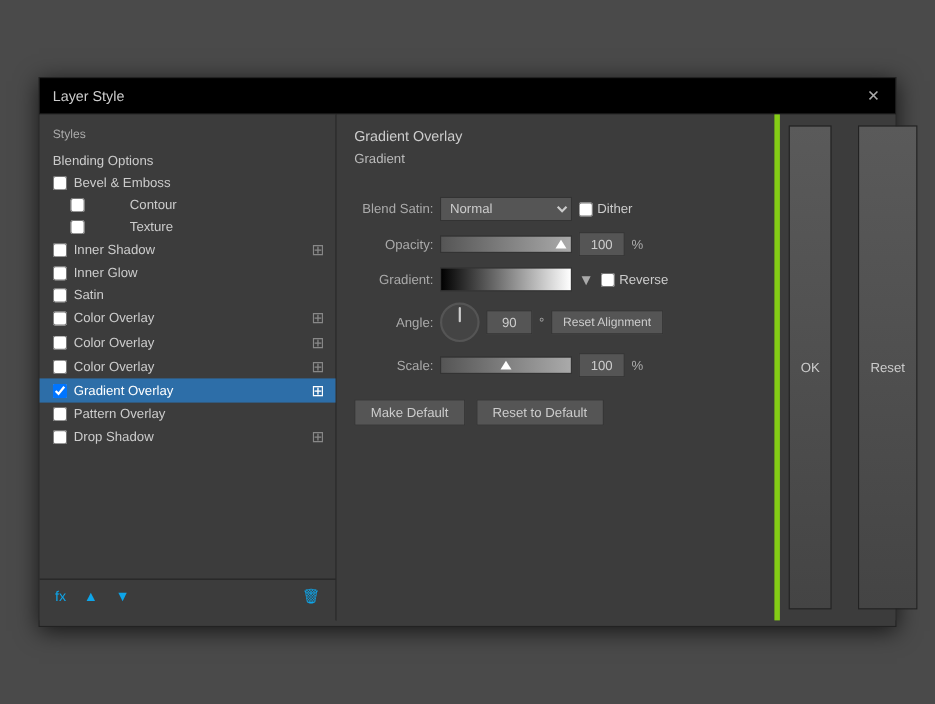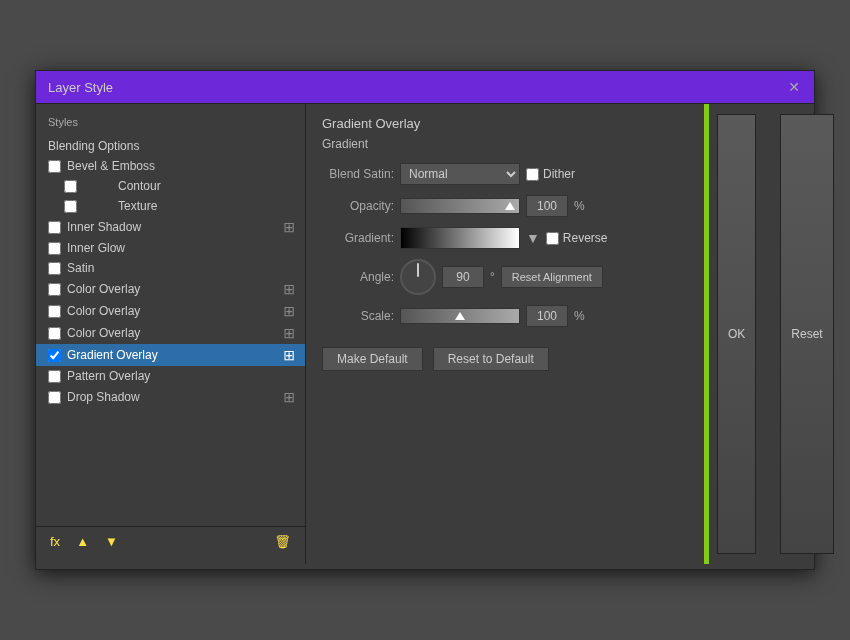--- a/index.html
+++ b/index.html
@@ -16,21 +16,21 @@
     }
     .dialog {
       background: #3c3c3c;
       border: 1px solid #222;
       width: 780px;
       min-height: 500px;
       position: relative;
       box-shadow: 0 4px 20px rgba(0,0,0,0.7);
     }
     .title-bar {
-      background: #6d28d9;
+      background: #000000;
       border-bottom: 1px solid #222;
       padding: 8px 12px;
       display: flex;
       align-items: center;
       justify-content: space-between;
     }
     .title-bar-title {
       color: #ccc;
       font-size: 13px;
     }
@@ -94,21 +94,21 @@
       margin-top: auto;
       border-top: 1px solid #222;
       padding: 6px 10px;
       display: flex;
       align-items: center;
       gap: 8px;
     }
     .footer-btn {
       background: none;
       border: none;
-      color: #fde047;
+      color: #0ea5e9;
       cursor: pointer;
       font-size: 13px;
       padding: 1px 4px;
     }
     .footer-trash {
       margin-left: auto;
     }
     
     .center-panel {
       flex: 1;
@@ -116,21 +116,21 @@
       background: #3c3c3c;
     }
     .panel-title {
       color: #ccc;
       font-size: 13px;
       margin-bottom: 6px;
     }
     .panel-subtitle {
       color: #bbb;
       font-size: 12px;
-      margin-bottom: 12px;
+      margin-bottom: 28px;
     }
     .form-row {
       display: flex;
       align-items: center;
       margin-bottom: 10px;
       gap: 6px;
     }
     .form-label {
       color: #aaa;
       font-size: 12px;

